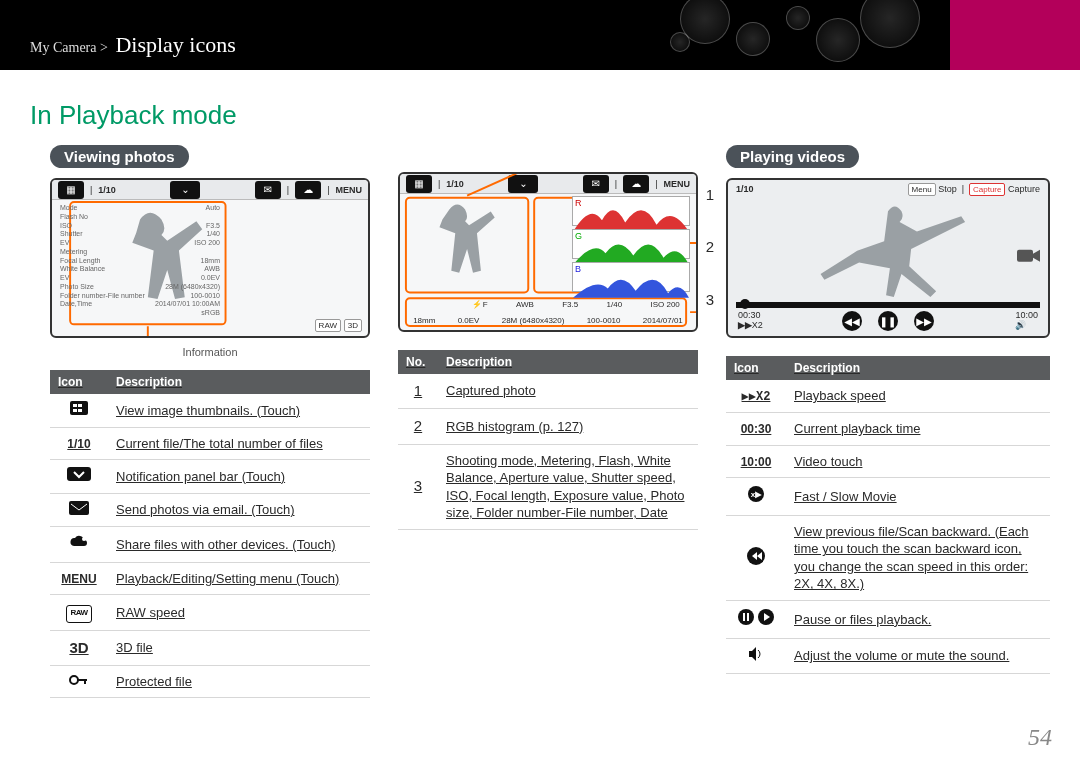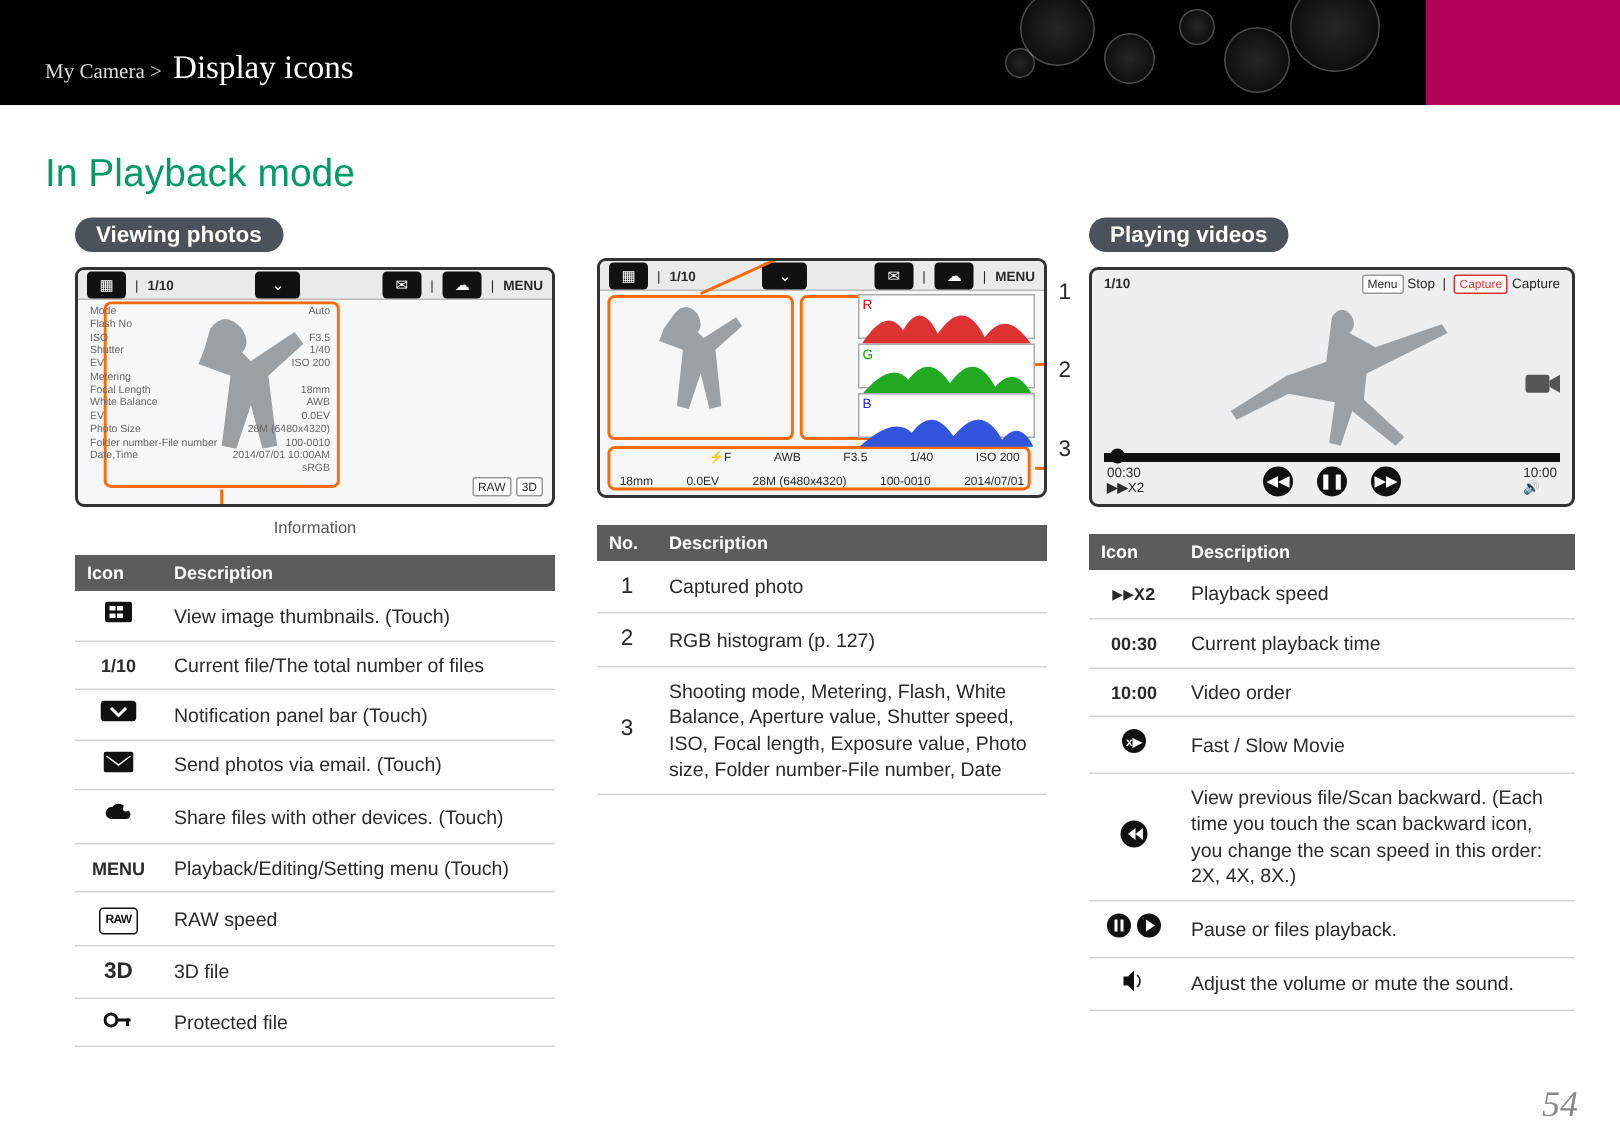--- a/index.html
+++ b/index.html
@@ -46,21 +46,21 @@
   .lcd .topstrip { position: absolute; left:0; right:0; top:0; height:20px; background:#e8eaec; border-bottom:1px solid #bbb; display:flex; align-items:center; padding:0 6px; font-size:9px; gap:6px; justify-content:space-between;}
   .lcd .topstrip .l, .lcd .topstrip .r { display:flex; gap:6px; align-items:center; }
   .lcd .botstrip { position:absolute; left:4px; right:4px; bottom:4px; height:24px; display:flex; gap:4px; font-size:8px; align-items:center; }
   .mini { background:#fff; border:1px solid #999; padding:1px 3px; border-radius:2px; font-size:8px; }
   .silh { position:absolute; left:0; right:0; top:20px; bottom:0; }
   .silh svg { width:100%; height:100%; }
   .callout-line { stroke:#ff6a00; stroke-width:2; fill:none; }
   .callout-box { stroke:#ff6a00; stroke-width:2; fill:none; rx:4; }
   .caption { font-size: 11px; text-align: center; color: #555; margin-top: 8px; }
 
-  table.icon-table { width: 100%; border-collapse: collapse; font-size: 13px; margin-top: 12px; }
+  table.icon-table { width: 100%; border-collapse: collapse; font-size: 13px; margin-top: 12px; text-decoration: underline; }
   table.icon-table th { background: #5a5c5e; color: #fff; text-align: left; font-weight: 600; padding: 5px 8px; font-size:12px; }
   table.icon-table td { border-bottom: 1px solid #d7d7d7; padding: 7px 8px; vertical-align: middle; line-height:1.35; }
   table.icon-table td.iconcell { width: 58px; text-align: center; font-weight: 700; }
   table.icon-table td.numcell  { width: 40px; text-align: center; font-size:15px; }
 
   .ico { display:inline-flex; align-items:center; justify-content:center; width:26px; height:18px; border-radius:3px; font-size:10px; }
   .ico-black { background:#111; color:#fff; }
   .ico-outline { border:1px solid #111; color:#111; background:#fff; }
   .mono { font-family: "Courier New", monospace; font-weight:700; }
 
@@ -421,21 +421,21 @@
             <tr>
               <td class="iconcell"><span class="mono" style="font-weight: 700; font-size: 12px;">▶▶X2</span></td>
               <td>Playback speed</td>
             </tr>
             <tr>
               <td class="iconcell"><span style="font-weight: 700; font-size: 12px;">00:30</span></td>
               <td>Current playback time</td>
             </tr>
             <tr>
               <td class="iconcell"><span style="font-weight: 700; font-size: 12px;">10:00</span></td>
-              <td>Video order</td>
+              <td>Video touch</td>
             </tr>
             <tr>
               <td class="iconcell"><svg width="22" height="18">
                   <circle cx="11" cy="9" r="8" fill="#111"></circle>
                   <text x="11" y="12" font-size="8" fill="#fff" text-anchor="middle">x▶</text>
                 </svg></td>
               <td>Fast / Slow Movie</td>
             </tr>
             <tr>
               <td class="iconcell"><svg width="20" height="20">

